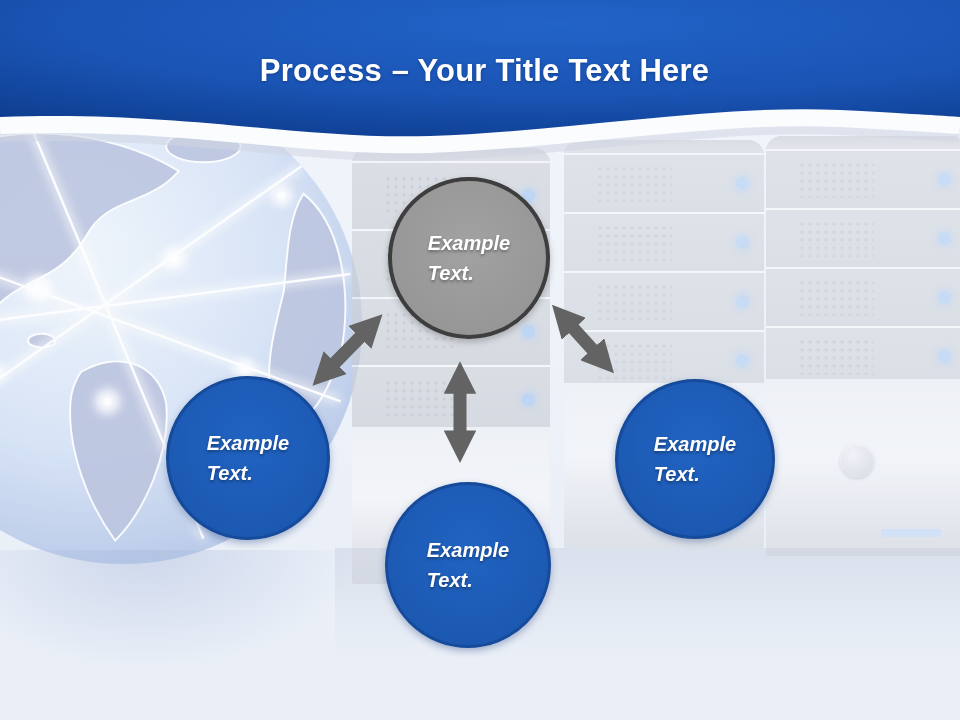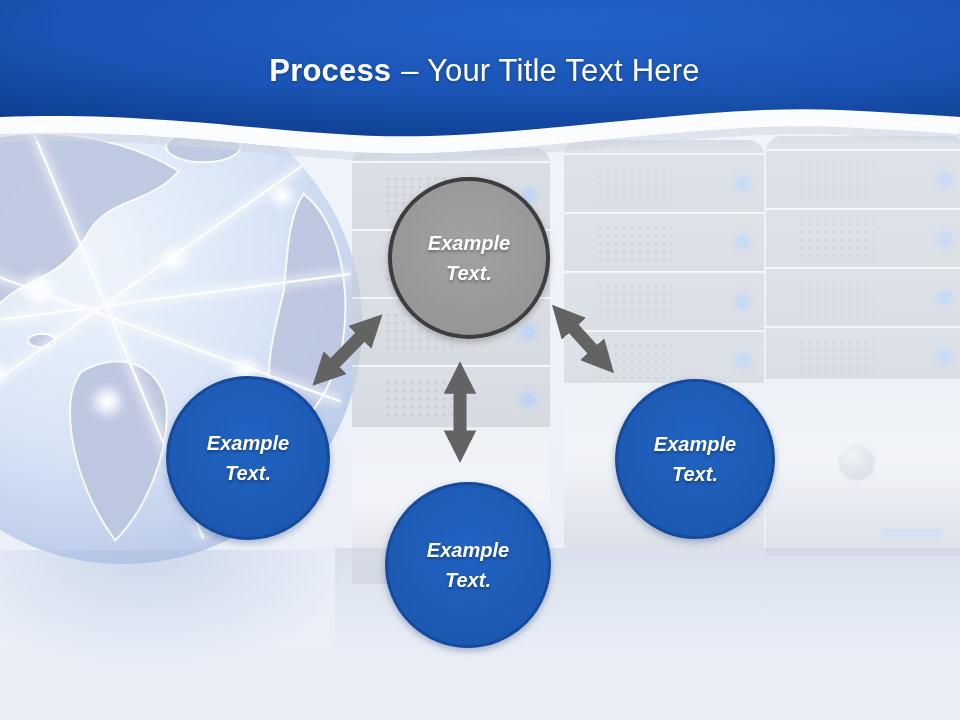--- a/index.html
+++ b/index.html
@@ -31,26 +31,26 @@
   .tower .strip{position:absolute;height:8px;border-radius:2px;background:#b9d4f6;}
   .server-reflection{position:absolute;left:335px;top:548px;width:625px;height:110px;z-index:2;
          background:linear-gradient(180deg,rgba(198,206,222,.45),rgba(198,206,222,0));}
 
   
   .header-svg{position:absolute;left:0;top:0;z-index:3;}
   .title{position:absolute;left:0;top:53px;width:100%;text-align:center;z-index:6;
          color:#ffffff;font-size:31px;letter-spacing:.2px;
          text-shadow:0 1px 3px rgba(10,30,80,.45);}
   .title .emph{font-weight:bold;margin-left:9px;}
-  .title .rest{font-weight:normal;margin-left:.32em;}
+  .title .rest{font-weight:bold;margin-left:.32em;}
 
   
   .arrows-svg{position:absolute;left:0;top:0;z-index:4;}
   .node{position:absolute;z-index:5;border-radius:50%;display:flex;align-items:center;
-        justify-content:center;text-align:center;color:#fff;font-weight:bold;font-style:italic;
+        justify-content:center;color:#fff;font-weight:bold;font-style:italic;
         font-size:20px;line-height:30px;text-shadow:0 2px 3px rgba(0,0,0,.35);}
   .node-gray{background:radial-gradient(circle at 50% 42%,#a2a2a2,#969696 75%,#8e8e8e);
         border:4px solid #3e3e3e;box-shadow:0 3px 6px rgba(60,60,60,.3);}
   .node-blue{background:radial-gradient(circle at 50% 40%,#2163c2,#1c59b2 72%,#1a53a8);
         border:3px solid #164a9b;box-shadow:0 3px 7px rgba(30,60,120,.35);}
   .node-center{left:388px;top:177px;width:154px;height:154px;}
   .node-left{left:166px;top:376px;width:158px;height:158px;}
   .node-bottom{left:385px;top:482px;width:160px;height:160px;}
   .node-right{left:615px;top:379px;width:154px;height:154px;}
 </style>

